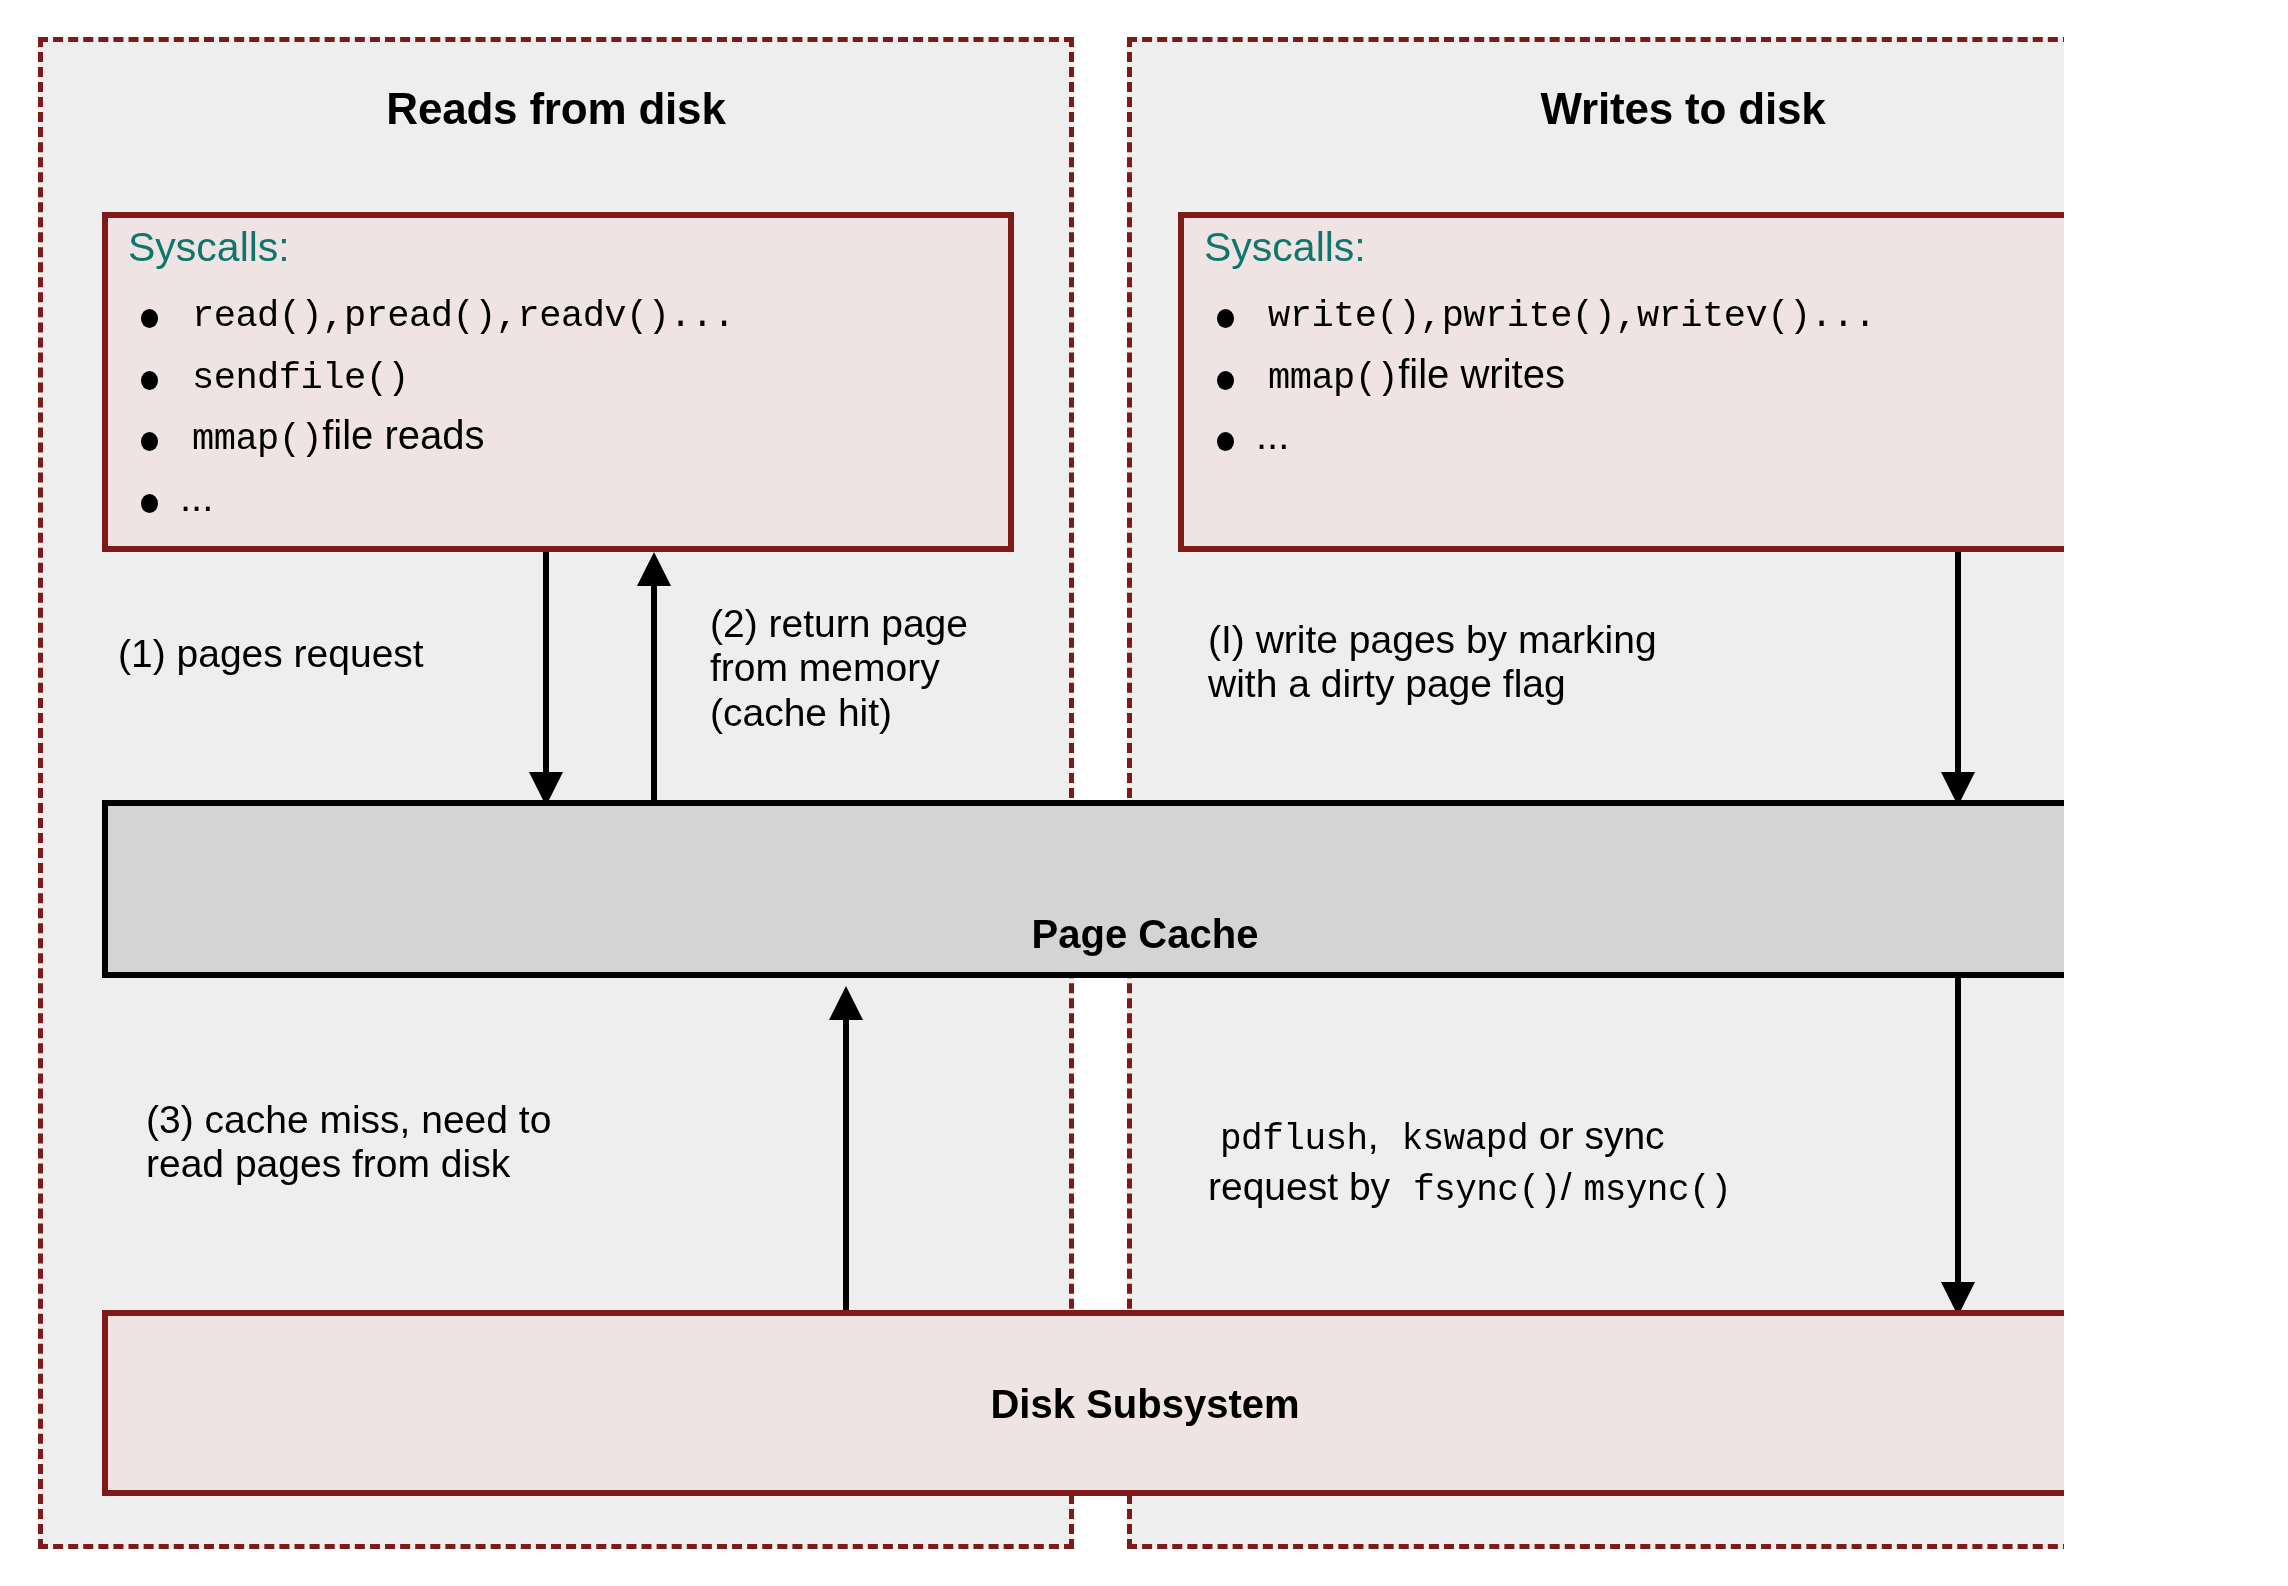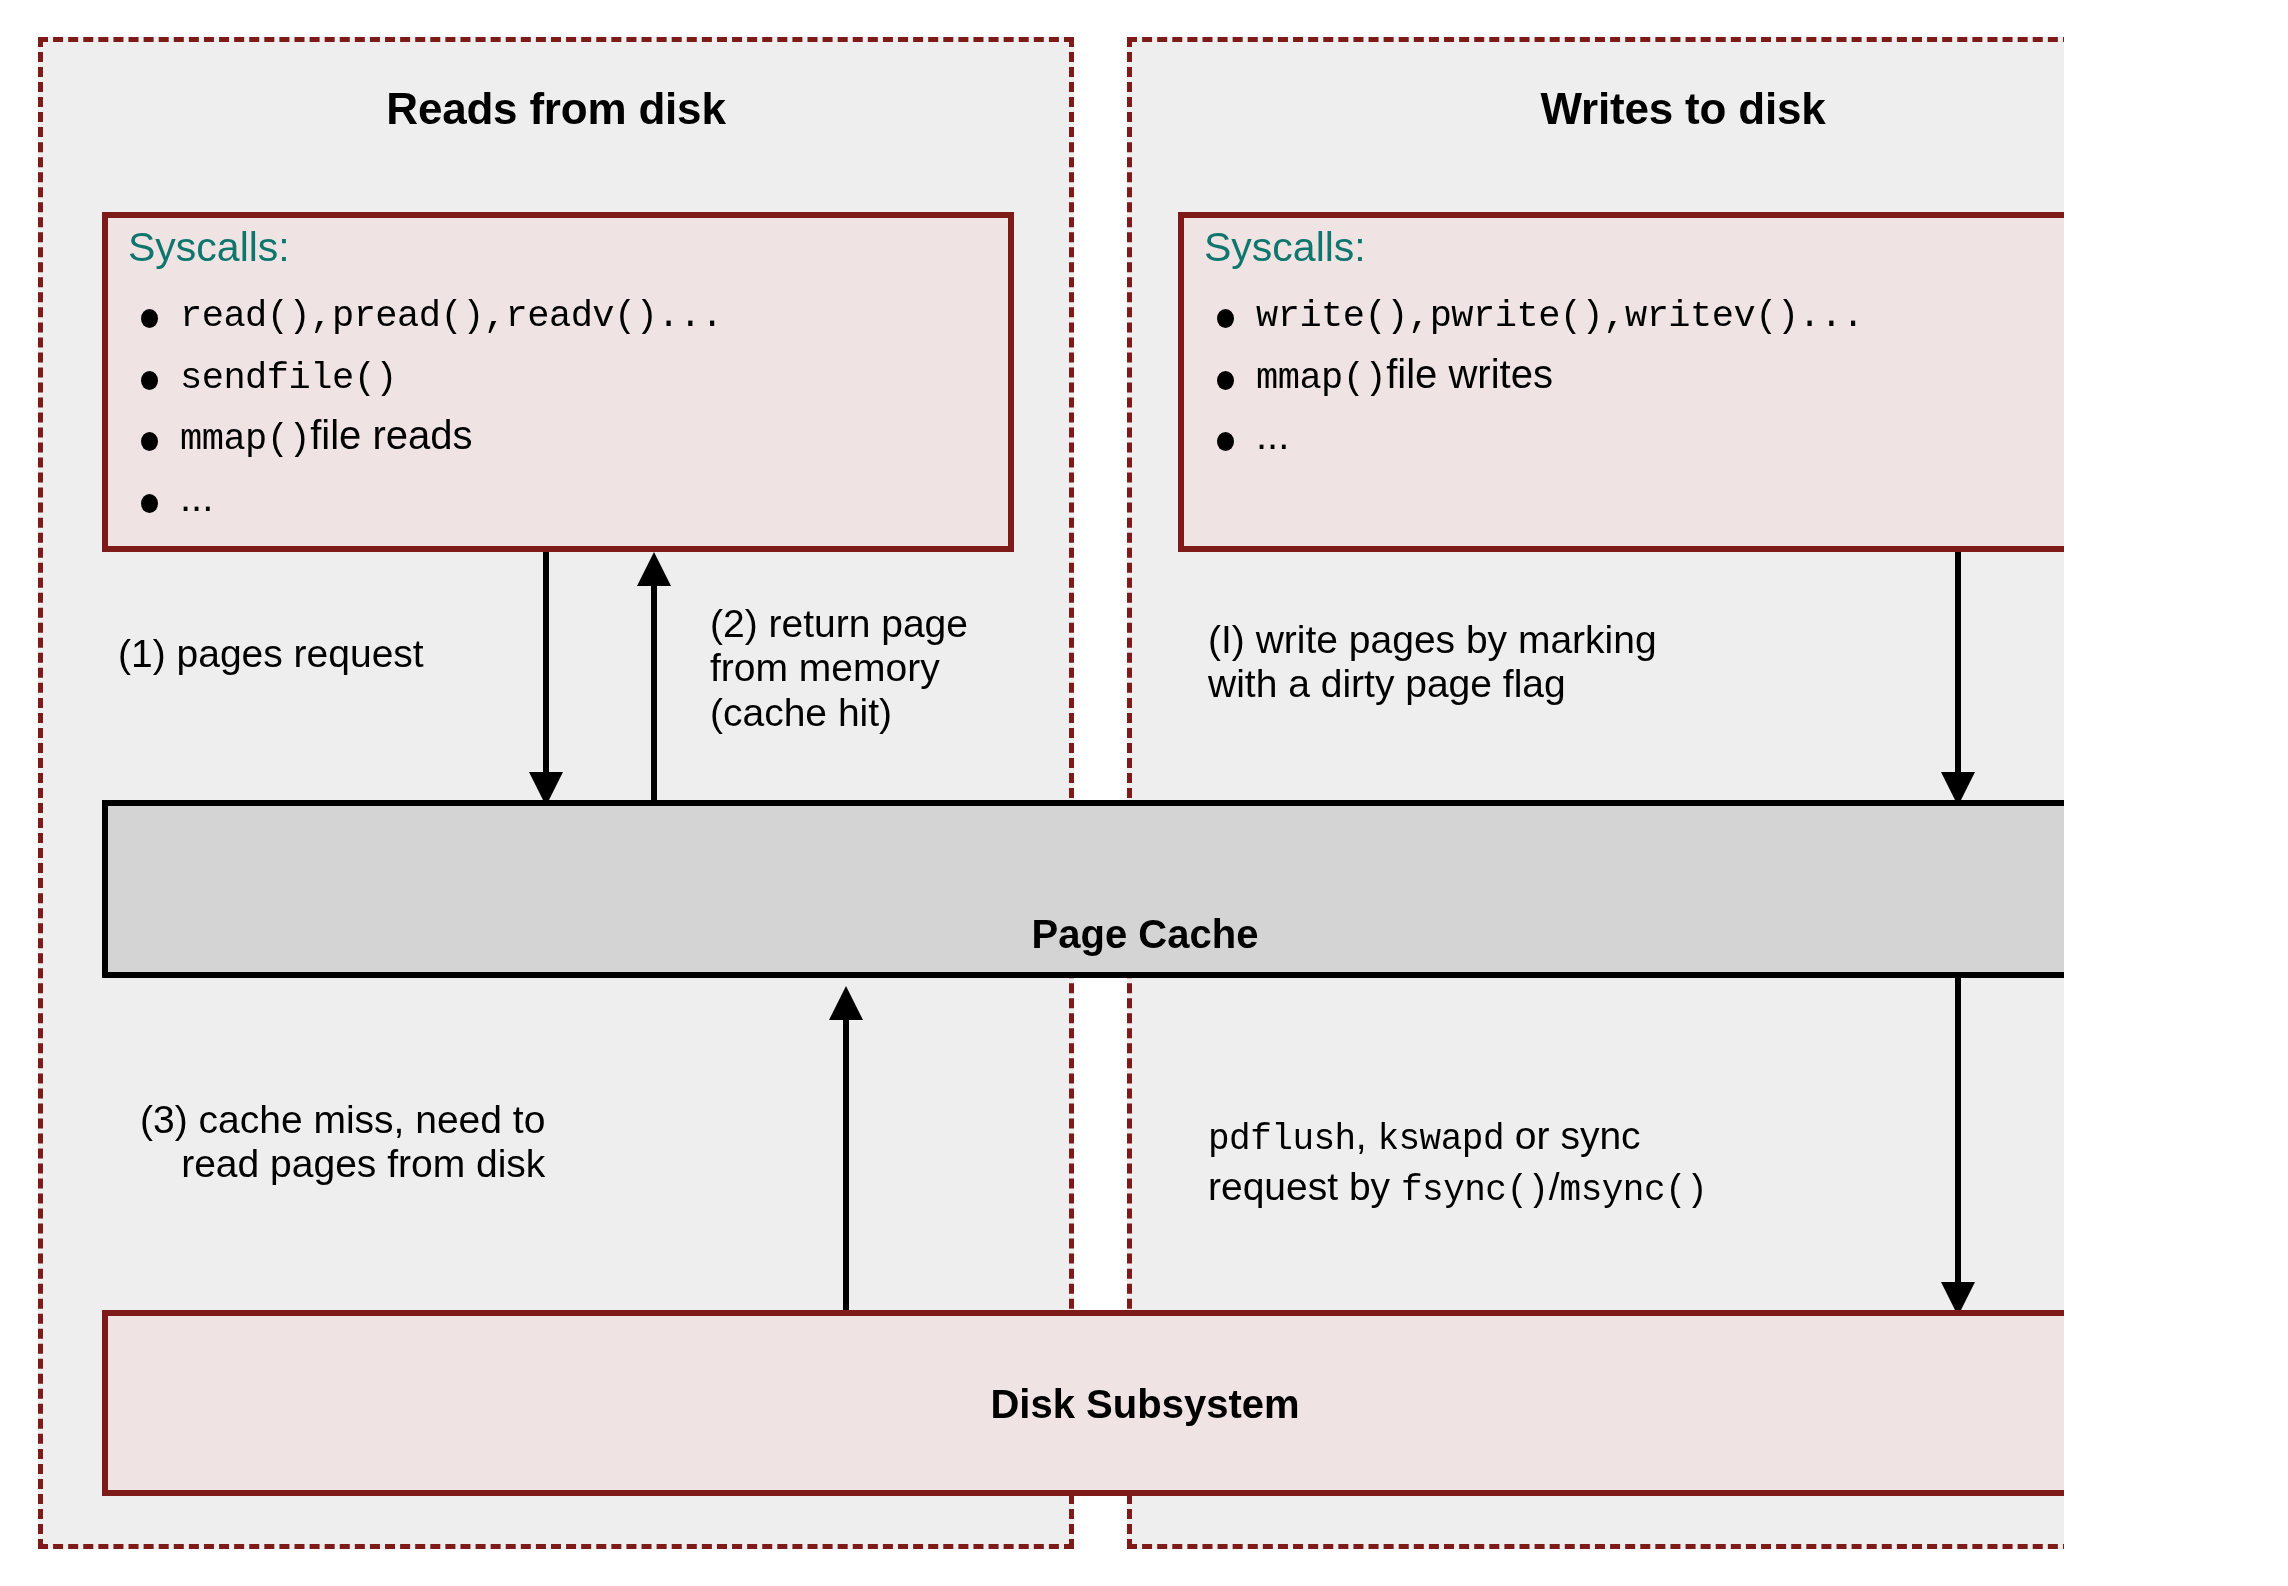--- a/index.html
+++ b/index.html
@@ -97,20 +97,21 @@
     top: 17px;
     width: 17px;
     height: 19px;
     background: #000000;
     border-radius: 50%;
   }
   .mono {
     font-family: "Liberation Mono", "DejaVu Sans Mono", monospace;
     font-size: 37px;
     letter-spacing: -0.5px;
+    margin-left: 12px;
   }
 
   
   .note {
     position: absolute;
     font-size: 39px;
     color: #000000;
     line-height: 1.14;
     white-space: pre-line;
   }
@@ -155,21 +156,21 @@
   <div class="note" style="left:118px; top:632px;">(1) pages request</div>
 
   <div class="arrow-line" style="left:651px; top:586px; height:222px;"></div>
   <div class="arrow-head up" style="left:637px; top:552px;"></div>
   <div class="note" style="left:710px; top:602px;">(2) return page
 from memory
 (cache hit)</div>
 
   <div class="arrow-line" style="left:843px; top:1020px; height:300px;"></div>
   <div class="arrow-head up" style="left:829px; top:986px;"></div>
-  <div class="note" style="left:140px; top:1098px;text-align:right;">(3) cache miss, need to
+  <div class="note" style="left:146px; top:1098px;">(3) cache miss, need to
 read pages from disk</div>
 
   <div class="panel" id="panel-writes">
     <div class="panel-title">Writes to disk</div>
   </div>
 
   <div class="redbox" style="left:1178px; top:212px; width:1010px; height:340px;"></div>
   <div class="syscall-head" style="left:1204px; top:224px;">Syscalls:</div>
   <ul class="syscall-list" style="left:1204px; top:292px;">
     <li><span class="mono">write(),pwrite(),writev()...</span></li>

